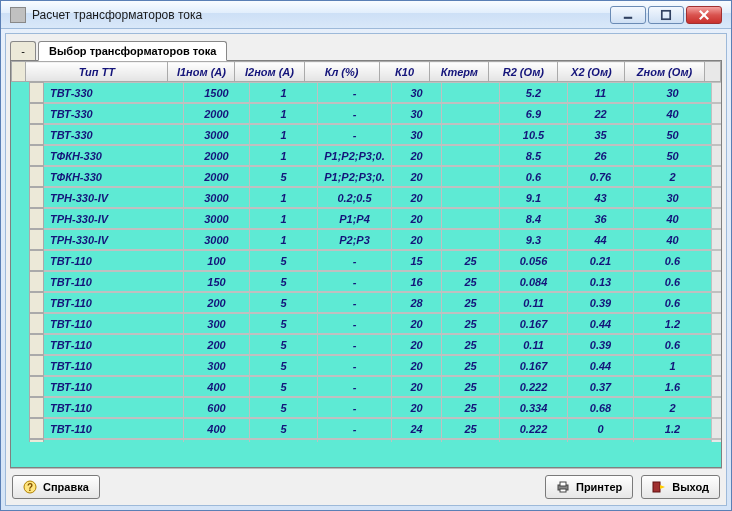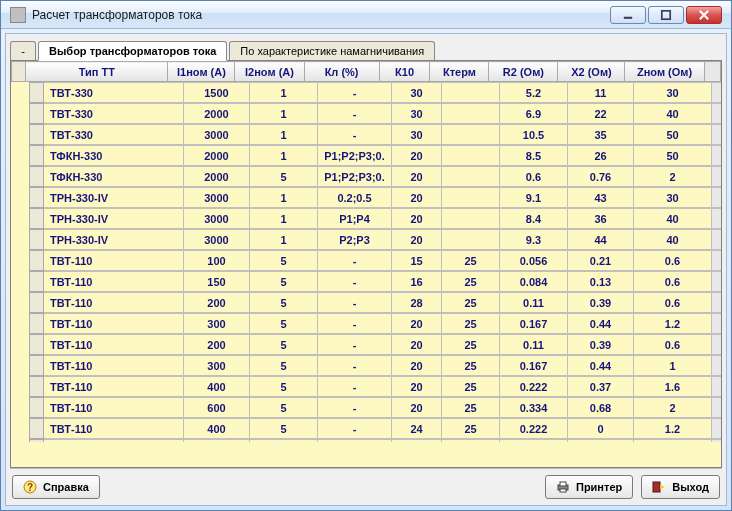--- a/index.html
+++ b/index.html
@@ -82,24 +82,25 @@
   .tab.active {
     background: #fff;
     font-weight: bold;
     border-bottom: 1px solid #fff;
     margin-bottom: -1px;
     z-index: 2;
   }
   .grid-wrap {
     flex: 1;
     border: 1px solid #808080;
-    background: #fef9c3;
+    background: #5eead4;
     overflow: hidden;
     display: flex;
     flex-direction: column;
+    font-style: italic;
   }
   table {
     border-collapse: collapse;
     width: 100%;
     table-layout: fixed;
   }
   th {
     background: linear-gradient(to bottom, #fefefe, #e3e3e3);
     border: 1px solid #aaa;
     padding: 2px 3px;
@@ -194,21 +195,20 @@
             <line x1="8" y1="2" x2="2" y2="8" stroke="#fff" stroke-width="1.5"></line>
           </svg>
       </div>
     </div>
   </div>
 
   <div class="client">
     <div class="tabs">
       <div class="tab tab-small">-</div>
       <div class="tab active">Выбор трансформаторов тока</div>
-      <div class="tab">По характеристике намагничивания</div>
     </div>
 
     <div class="grid-wrap">
       <table>
         <thead>
           <tr>
             <th class="row-marker"></th>
             <th class="c-name">Тип ТТ</th>
             <th class="c2">I1ном (A)</th>
             <th class="c3">I2ном (A)</th>

